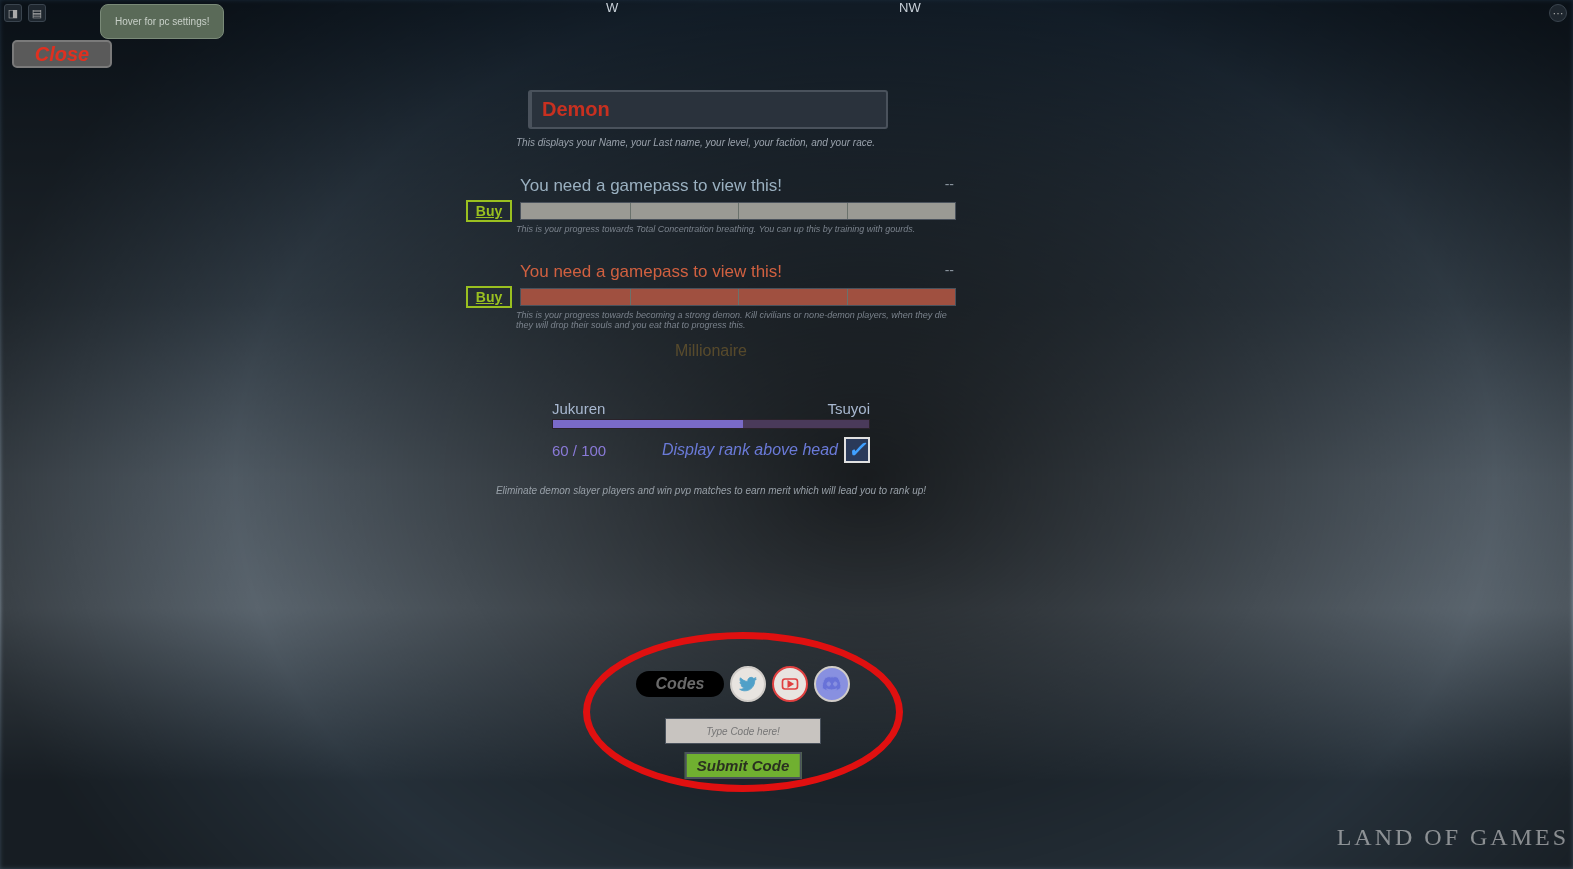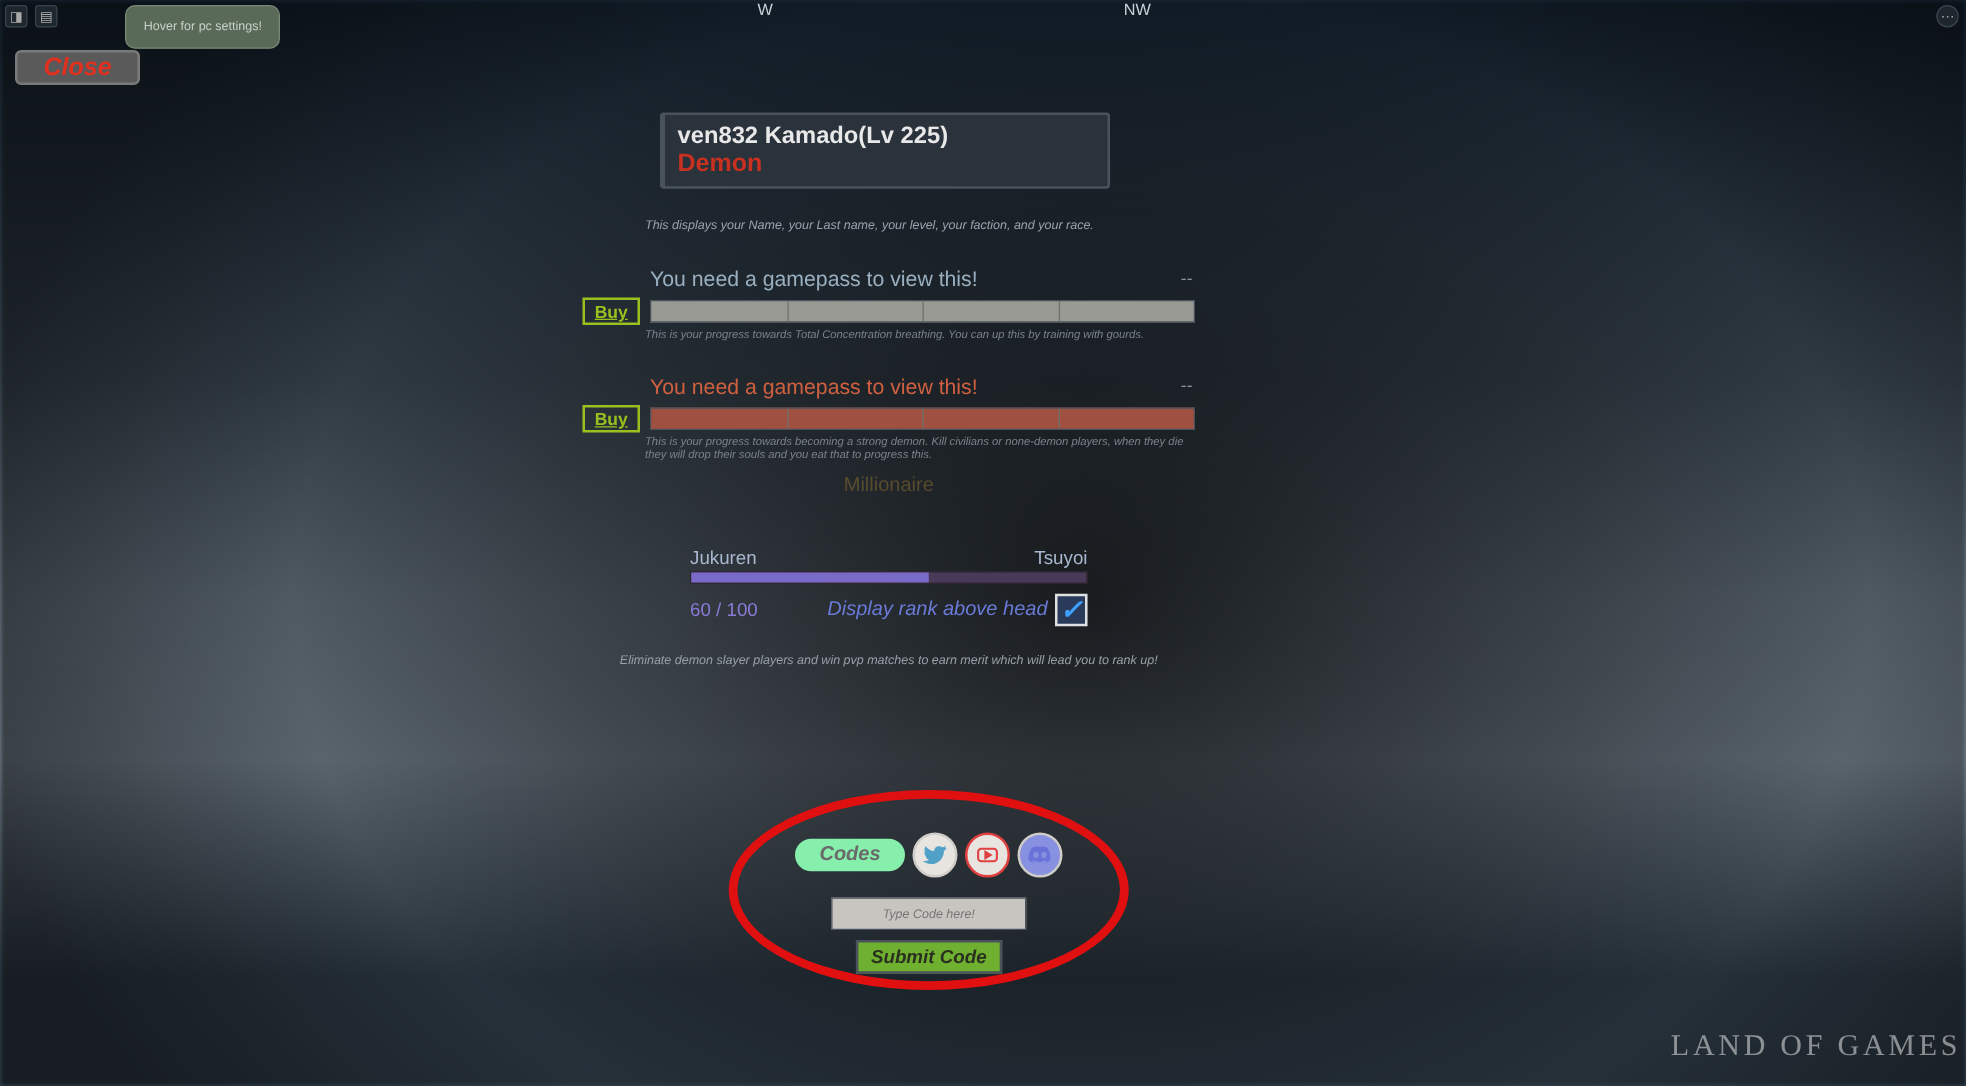--- a/index.html
+++ b/index.html
@@ -36,21 +36,21 @@
 
 .panel { position: absolute; left: 466px; top: 90px; width: 490px; }
 
 .name-card {
   margin-left: 62px;
   background: #2a323c; border: 2px solid #4a525c; border-radius: 3px; border-left: 4px solid #4a525c;
   padding: 6px 10px; width: 360px;
 }
 .player-name { color: #e8e8e8; font-size: 19px; font-weight: bold; }
 .faction { color: #c83020; font-size: 20px; font-weight: bold; }
-.hint { color: #9aa2ac; font-size: 10px; font-style: italic; margin-top: 24px; margin-left: 50px;}
+.hint { color: #9aa2ac; font-size: 10px; font-style: italic; margin-top: 8px; margin-left: 50px;}
 
 .section { margin-top: 28px; }
 .section-label { color: #9ab0c0; font-size: 17px; margin-left: 54px; }
 .section-label.red { color: #d06040; }
 .dashes { float: right; color:#88929c; font-size:14px; margin-right: 2px;}
 .row { display: flex; align-items: center; gap: 8px; margin-top: 4px;}
 .buy {
   width: 46px; height: 22px; background: transparent; border: 2px solid #9ac020;
   color: #9ac020; font-size: 14px; font-weight: bold; display:flex;align-items:center;justify-content:center;cursor:pointer;text-decoration:underline;
 }
@@ -74,21 +74,21 @@
 .checkbox { width:26px; height:26px; background:#2a3a5a; border:2px solid #e0e0e0; color:#40a0ff; font-size:22px; font-weight:bold; display:flex;align-items:center;justify-content:center;cursor:pointer;}
 .rank-desc { color:#98a0a8; font-size:10px; font-style:italic; text-align:center; margin-top:22px;}
 
 
 .code-area { position:absolute; left: 583px; top: 632px; width: 320px; height: 160px; }
 .red-ellipse {
   position:absolute; left:0; top:0; width:100%; height:100%;
   border: 7px solid #e01010; border-radius: 50%;
 }
 .code-row { position:absolute; top: 34px; left:0; right:0; display:flex; gap:6px; justify-content:center; align-items:center;}
-.codes-pill { background:#86efac; color:#6a6a6a; font-style:italic; font-size:16px; padding: 4px 20px; border-radius: 18px; font-weight:bold;}
+.codes-pill { background:#000000; color:#6a6a6a; font-style:italic; font-size:16px; padding: 4px 20px; border-radius: 18px; font-weight:bold;}
 .social { width:36px; height:36px; border-radius:50%; background:#e8e4e0; border:2px solid #d0ccc8; display:flex;align-items:center;justify-content:center; cursor:pointer;}
 .social.tw svg { stroke:#50a0c8; fill:#50a0c8;}
 .social.yt { border-color: #e04040;}
 .social.yt svg { stroke:#e04040; fill:none;}
 .social.dc { background:#8890e0;}
 .social.dc svg { stroke:#8890e0; fill:#6872d8;}
 .code-input { position:absolute; top: 86px; left:50%; transform:translateX(-50%); width:156px; height:26px; background:#c8c4c0; border:1px solid #4a525c; text-align:center; font-size:10px; font-style:italic; color:#7a828c; outline:none;}
 .submit { position:absolute; top:120px; left:50%; transform:translateX(-50%); background:#70b030; border:2px solid #4a525c; padding:3px 10px; font-style:italic; font-size:15px; color:#2a3020; cursor:pointer; font-weight:bold;}
 
 .watermark { position:absolute; right: 4px; bottom: 18px; color: rgba(230,230,230,0.55); font-size: 24px; letter-spacing: 3px; font-family: Georgia, serif;}
@@ -106,21 +106,20 @@
 <div class="compass">
   <span class="compass-w">W</span>
   <span class="compass-nw">NW</span>
 </div>
 <div class="settings-icon">⋯</div>
 
 <div class="close-button">Close</div>
 
 <div class="panel">
   <div class="name-card">
-    <div class="player-name">ven832 Kamado(Lv 225)</div>
     <div class="faction">Demon</div>
   </div>
   <div class="hint">This displays your Name, your Last name, your level, your faction, and your race.</div>
 
   <div class="section">
     <div class="section-label">
       <span>You need a gamepass to view this!</span><span class="dashes">--</span>
     </div>
     <div class="row">
       <div class="buy">Buy</div>

